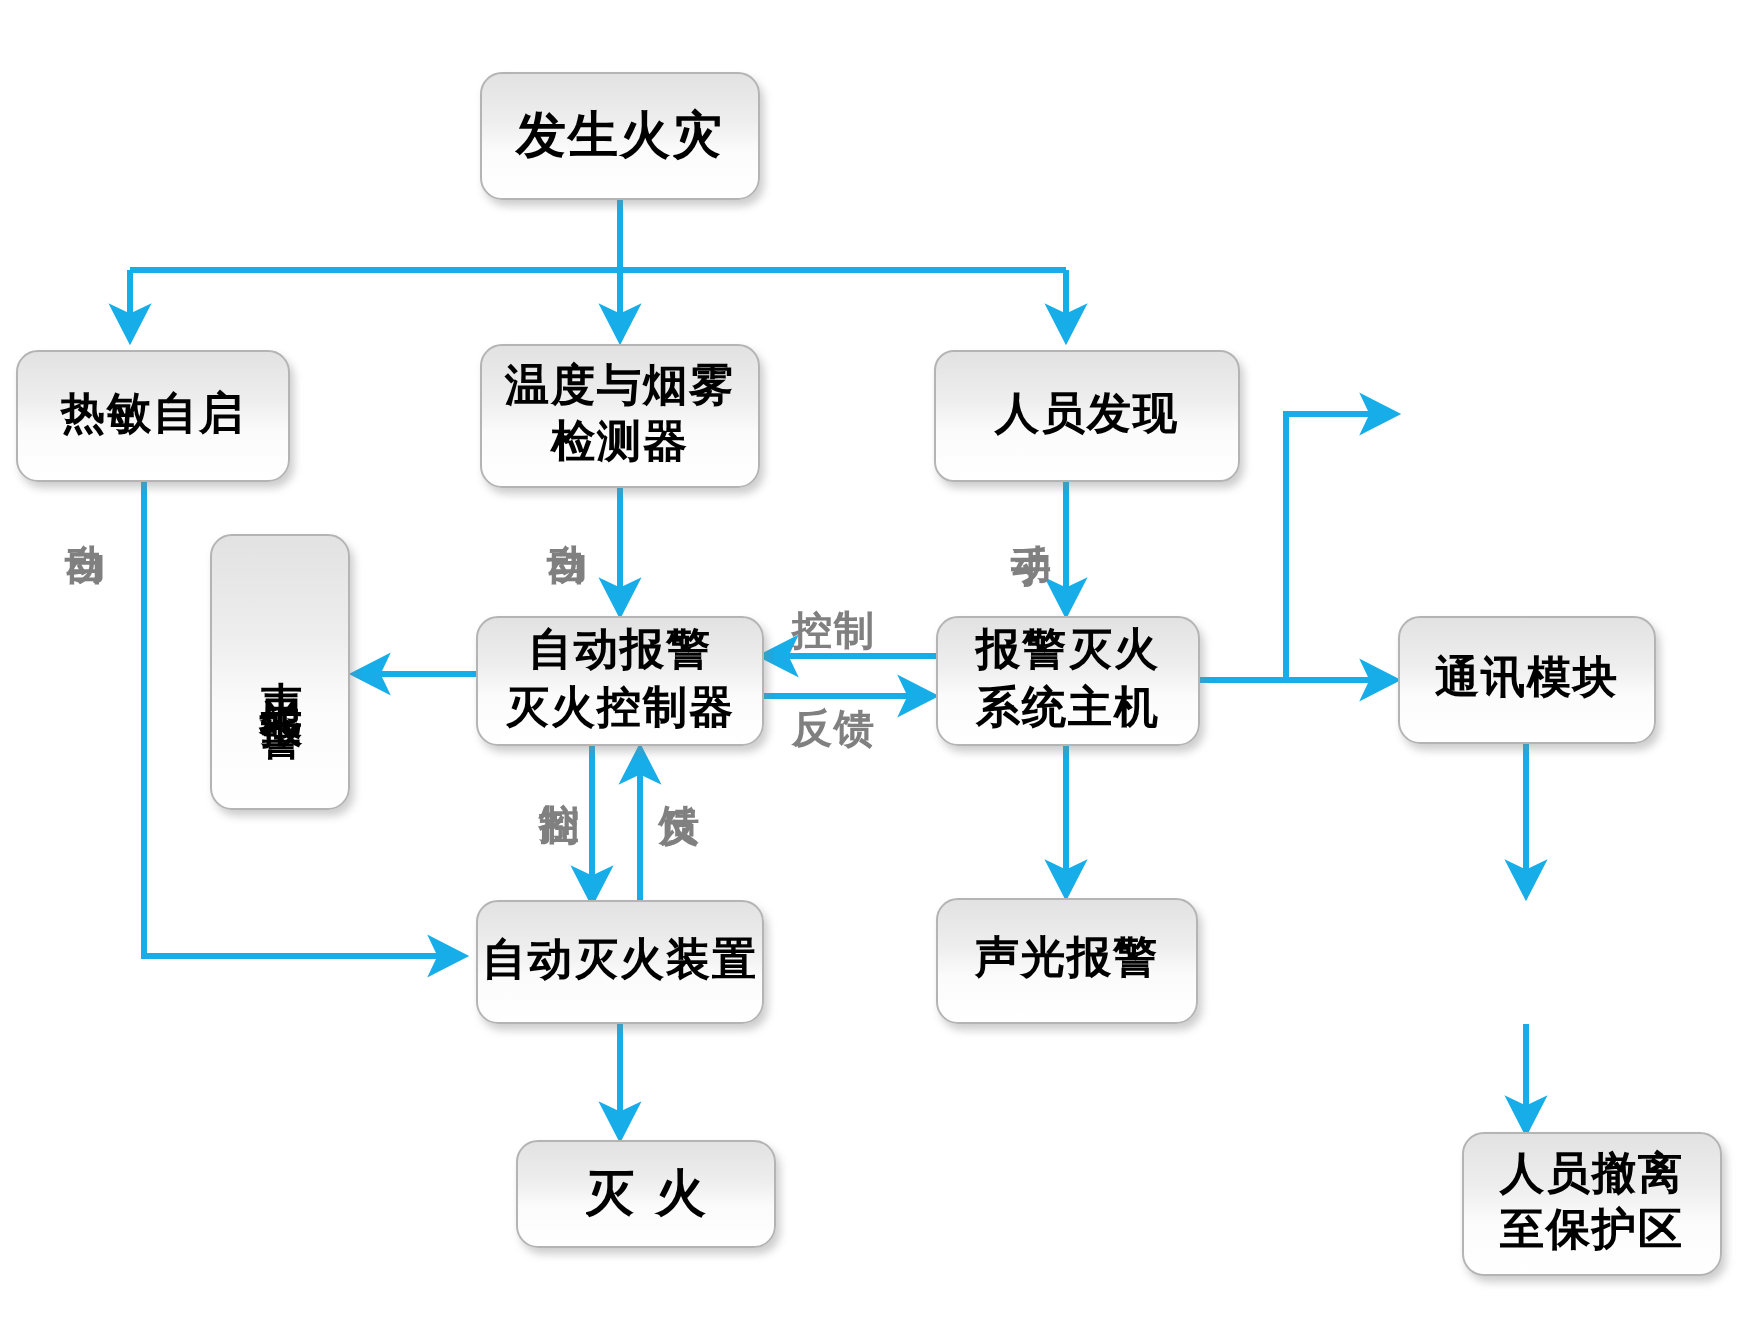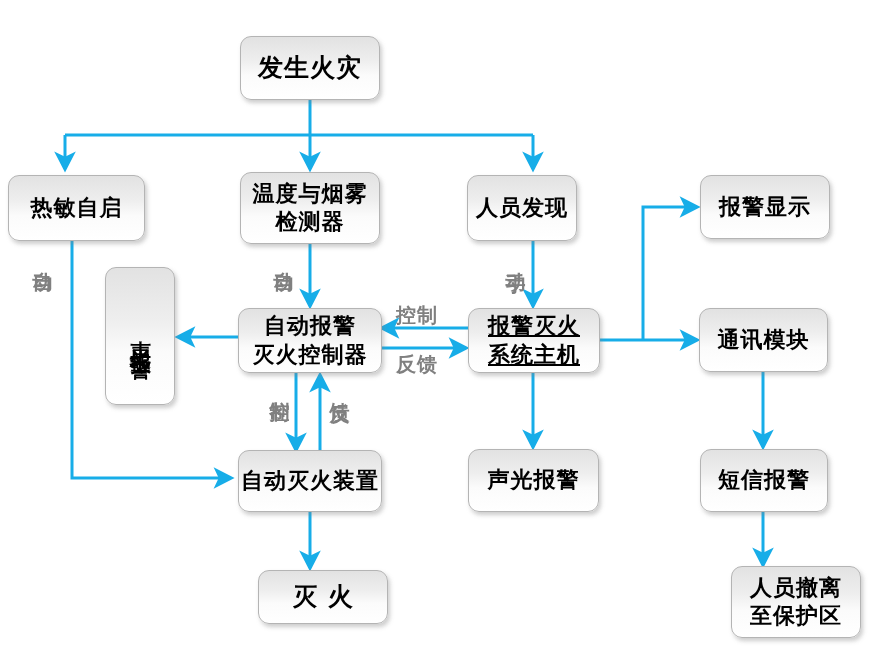--- a/index.html
+++ b/index.html
@@ -130,57 +130,51 @@
 
   <div class="node n-md" style="left:240px; top:172px; width:140px; height:72px;">
     <span class="txt">温度与烟雾
 检测器</span>
   </div>
 
   <div class="node n-md" style="left:8px; top:175px; width:137px; height:66px;">
     <span class="txt">热敏自启</span>
   </div>
 
-  <div class="node n-md" style="left:467px; top:175px; width:110px; height:66px;">
+  <div class="node n-md" style="left:467px; top:175px; width:153px; height:66px;border-radius:10px;">
     <span class="txt">人员发现</span>
   </div>
 
-  <div class="node n-md" style="left:700px; top:175px; width:130px; height:64px;">
-    <span class="txt">报警显示</span>
-  </div>
 
   <div class="node n-sm vert" style="left:105px; top:267px; width:70px; height:138px;">
     <span class="txt">声光报警</span>
   </div>
 
   <div class="node n-md" style="left:238px; top:308px; width:144px; height:65px;">
     <span class="txt">自动报警
 灭火控制器</span>
   </div>
 
-  <div class="node n-md" style="left:468px; top:308px; width:132px; height:65px;text-decoration:underline;">
+  <div class="node n-md" style="left:468px; top:308px; width:132px; height:65px;">
     <span class="txt">报警灭火
 系统主机</span>
   </div>
 
   <div class="node n-md" style="left:699px; top:308px; width:129px; height:64px;">
     <span class="txt">通讯模块</span>
   </div>
 
   <div class="node n-md" style="left:238px; top:450px; width:144px; height:62px;">
     <span class="txt">自动灭火装置</span>
   </div>
 
   <div class="node n-md" style="left:468px; top:449px; width:131px; height:63px;">
     <span class="txt">声光报警</span>
   </div>
 
-  <div class="node n-md" style="left:700px; top:449px; width:128px; height:63px;">
-    <span class="txt">短信报警</span>
-  </div>
 
   <div class="node n-lg" style="left:246px; top:570px; width:130px; height:54px;margin-left:12px;">
     <span class="txt">灭 火</span>
   </div>
 
   <div class="node n-md" style="left:731px; top:566px; width:130px; height:72px;">
     <span class="txt">人员撤离
 至保护区</span>
   </div>
 

